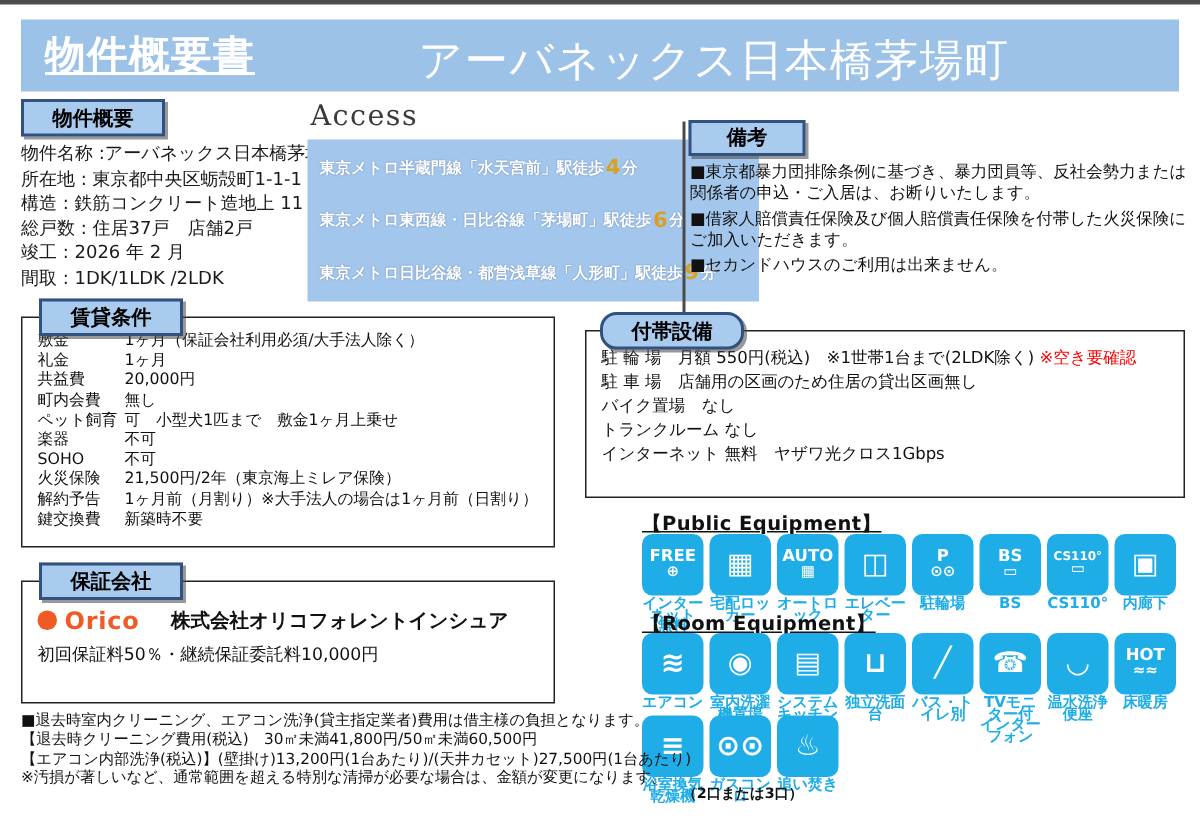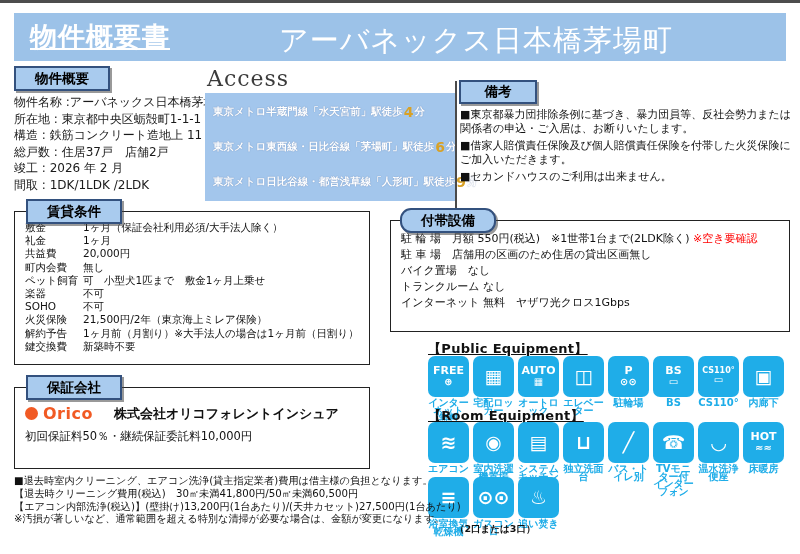--- a/index.html
+++ b/index.html
@@ -28,24 +28,24 @@
     border:2px solid #33517e; box-shadow:2px 2px 0 rgba(70,70,70,.55);
     display:flex; align-items:center; justify-content:center;
     font-size:13.5px; font-weight:bold; color:#000; z-index:6;
   }
   
   #overview-lines { position:absolute; left:14px; top:91px; width:200px; }
   .ov-line { font-size:12px; line-height:16.5px; white-space:nowrap; color:#1a1a1a; }
   
   .access-title {
     position:absolute; left:207px; top:63px; font-family:"DejaVu Serif", serif;
-    font-size:22px; color:#3b3b3b; letter-spacing:1px;
+    font-size:19px; color:#3b3b3b; letter-spacing:1px;
   }
   #access-box {
-    position:absolute; left:205px; top:90px; width:251px; height:108px;
+    position:absolute; left:205px; top:90px; width:301px; height:108px;
     background:#a3c6ec; display:flex; flex-direction:column; justify-content:space-around;
     padding:2px 0;
   }
   .route {
     display:flex; align-items:center; padding-left:8px;
     color:#ffffff; font-weight:bold; font-size:10.5px; white-space:nowrap;
     text-shadow:0 0 1px rgba(40,70,130,.6);
   }
   .route .min { color:#d8a126; font-size:14px; font-weight:800; margin:0 1px; text-shadow:none; }
   

